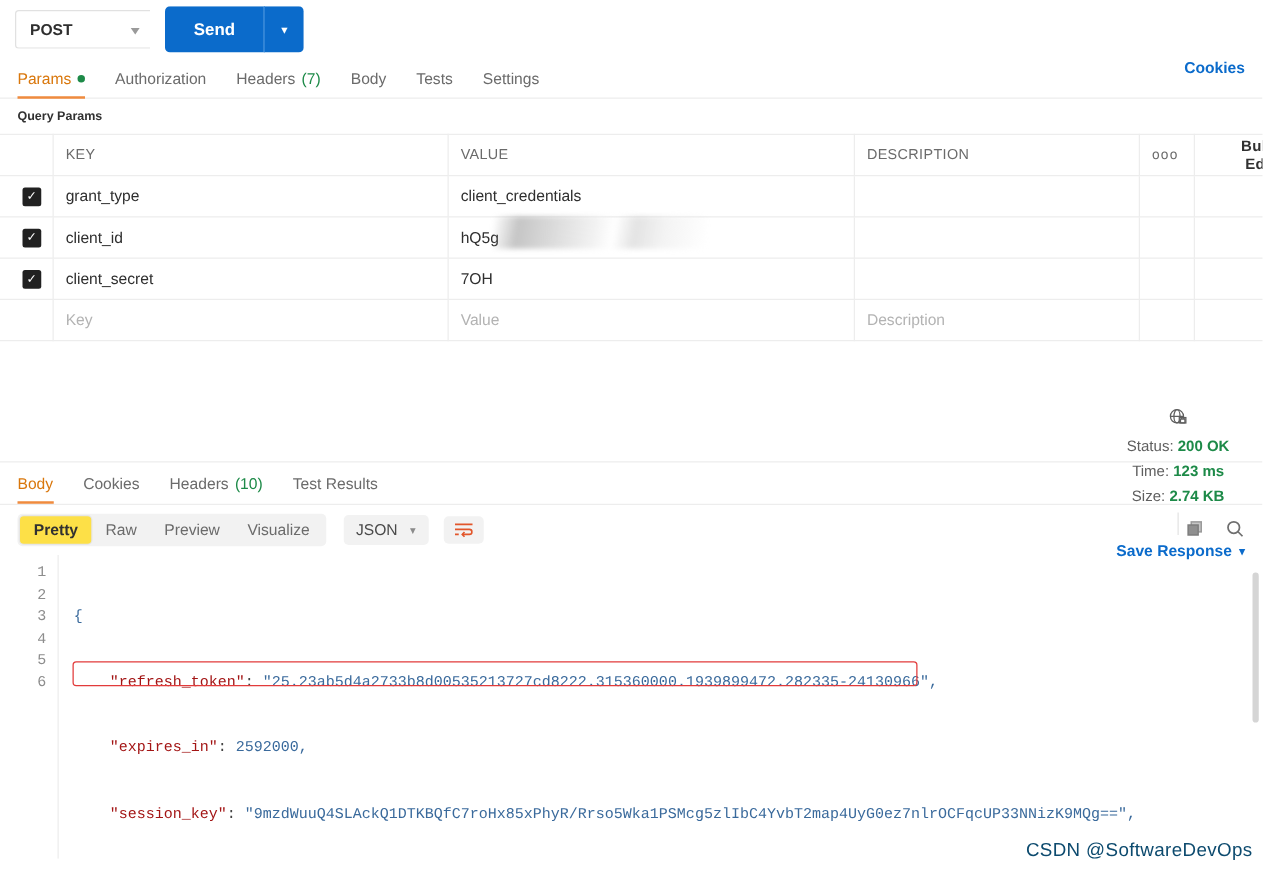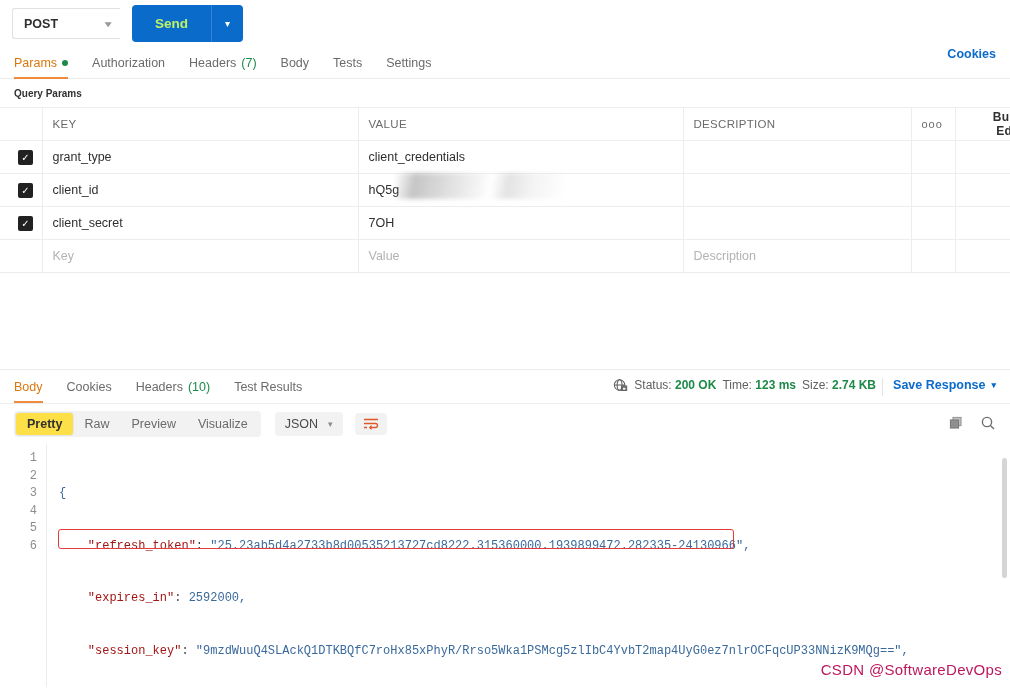--- a/index.html
+++ b/index.html
@@ -42,21 +42,21 @@
     color:#3f4549;
     outline:none;
     overflow:hidden; white-space:nowrap; text-overflow:ellipsis;
     line-height:29px;
   }
   .send-wrap {
     display:flex; align-items:stretch; margin-left:12px;
     border-radius:4px; overflow:hidden;
   }
   .send-btn {
-    background:#0b6bcb; color:#bef264;
+    background:#0b6bcb; color:#ffffff;
     font-weight:bold; font-size:13.5px;
     border:none; padding:0 23px; height:37px;
     cursor:pointer;
   }
   .send-caret {
     background:#0b6bcb; color:#fff;
     border:none; border-left:1px solid #2f84d8;
     width:32px; height:37px; cursor:pointer;
     font-size:10px; display:flex; align-items:center; justify-content:center;
   }
@@ -126,21 +126,21 @@
   }
 
   
   .resp-sep { height:96px; }
   .resp-tabs {
     display:flex; align-items:center;
     border-top:1px solid #ededed;
     border-bottom:1px solid #ededed;
     padding:0 14px; height:35px;
   }
-  .meta { margin-left:auto; display:flex; align-items:flex-start; gap:6px; font-size:12px; color:#5f5f5f; }
+  .meta { margin-left:auto; display:flex; align-items:center; gap:6px; font-size:12px; color:#5f5f5f;flex-direction:column; }
   .meta b { font-weight:normal; }
   .ok { color:#1d8a48; font-weight:bold; }
   .save-resp { color:#0b6bcb; font-weight:bold; font-size:12.5px; cursor:pointer; display:flex; align-items:center; gap:6px; margin-left:4px; }
   .divider-v { width:1px; height:18px; background:#e3e3e3; }
 
   .fmt-bar { display:flex; align-items:center; padding:7px 14px; gap:8px; }
   .seg { display:flex; background:#f2f2f2; border-radius:4px; padding:2px; }
   .seg-item { padding:4px 11px; font-size:12.5px; color:#6b6b6b; border-radius:3px; cursor:pointer; }
   .seg-item.active { background:#fde047; color:#313131; font-weight:bold; box-shadow:0 0 0 1px #e6e6e6; }
   .json-sel {
@@ -182,23 +182,23 @@
     position:absolute; left:58px; top:529px;
     width:676px; height:20px;
     border:1.6px solid #e23b3b; border-radius:3px;
     pointer-events:none;
   }
   .scrollbar {
     position:absolute; right:3px; top:458px;
     width:5px; height:120px; border-radius:3px; background:#d5d5d5;
   }
   .watermark {
-    position:absolute; right:8px; bottom:20px;
+    position:absolute; right:8px; bottom:9px;
     font-family:"Liberation Sans",sans-serif;
-    font-size:15px; color:#be185d; letter-spacing:.3px;
+    font-size:15px; color:#0c4a6e; letter-spacing:.3px;
     pointer-events:none;
   }
 </style>
 </head>
 <body>
 
 <div class="urlbar">
   <div class="method-box">
     <span>POST</span>
     <span class="caret">▾</span>

